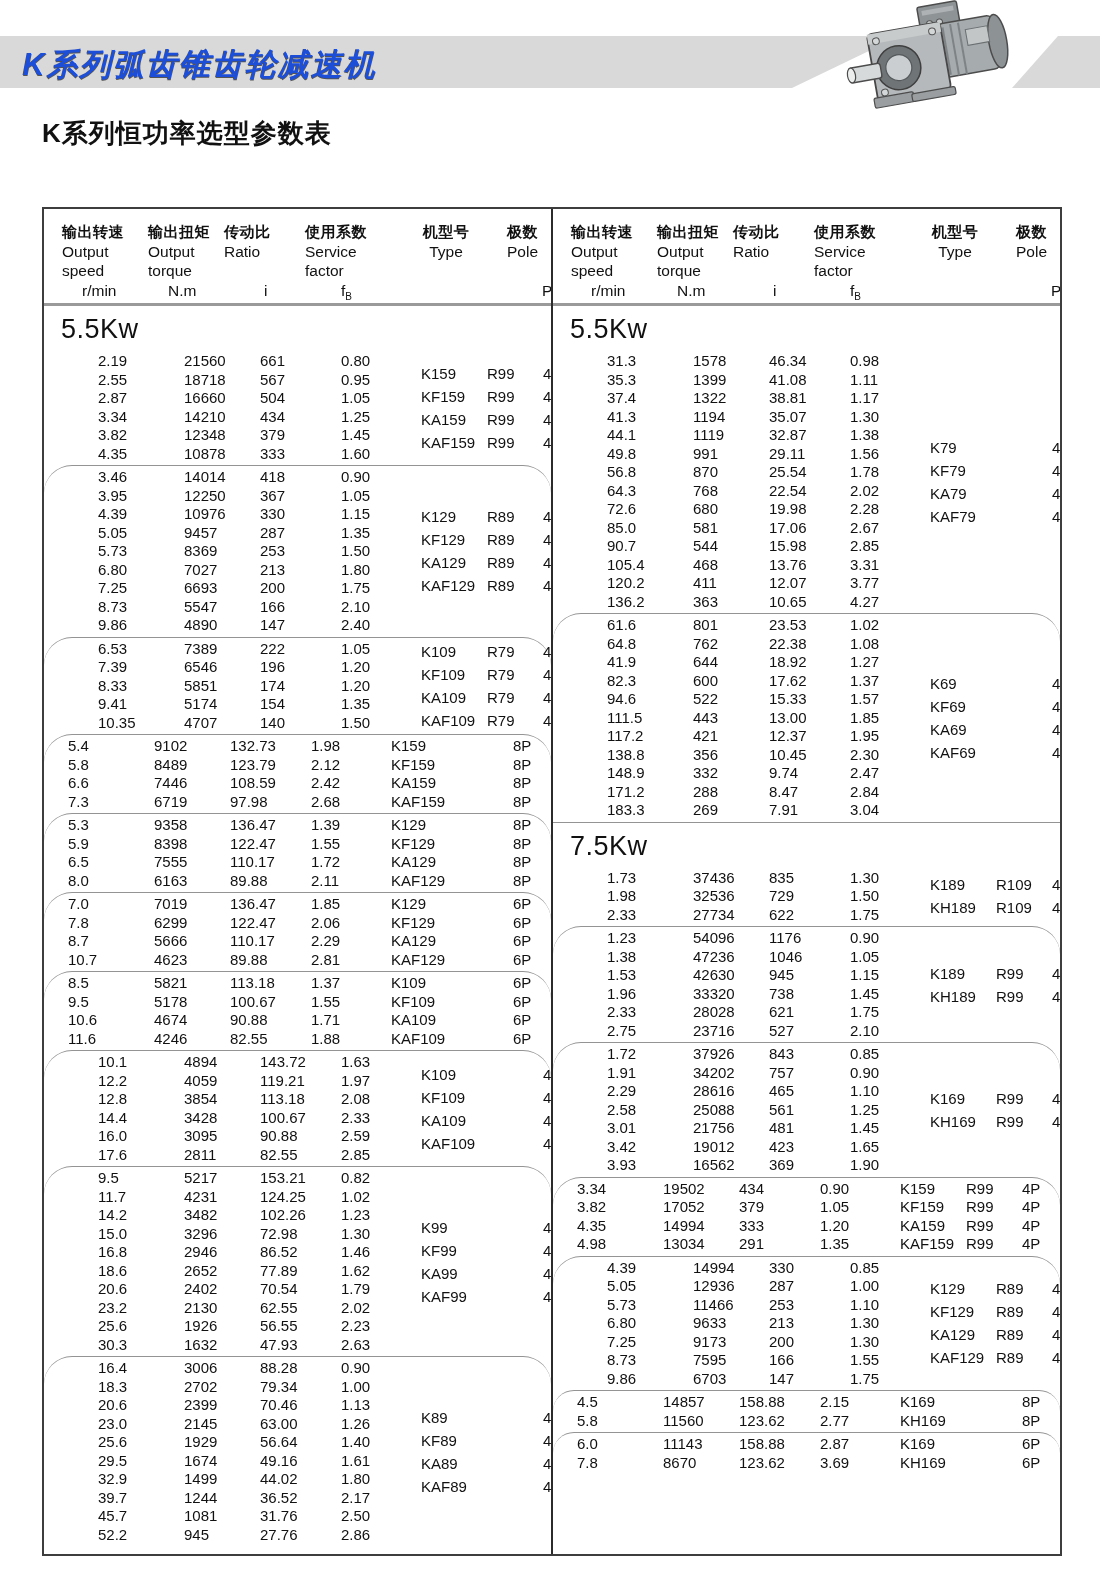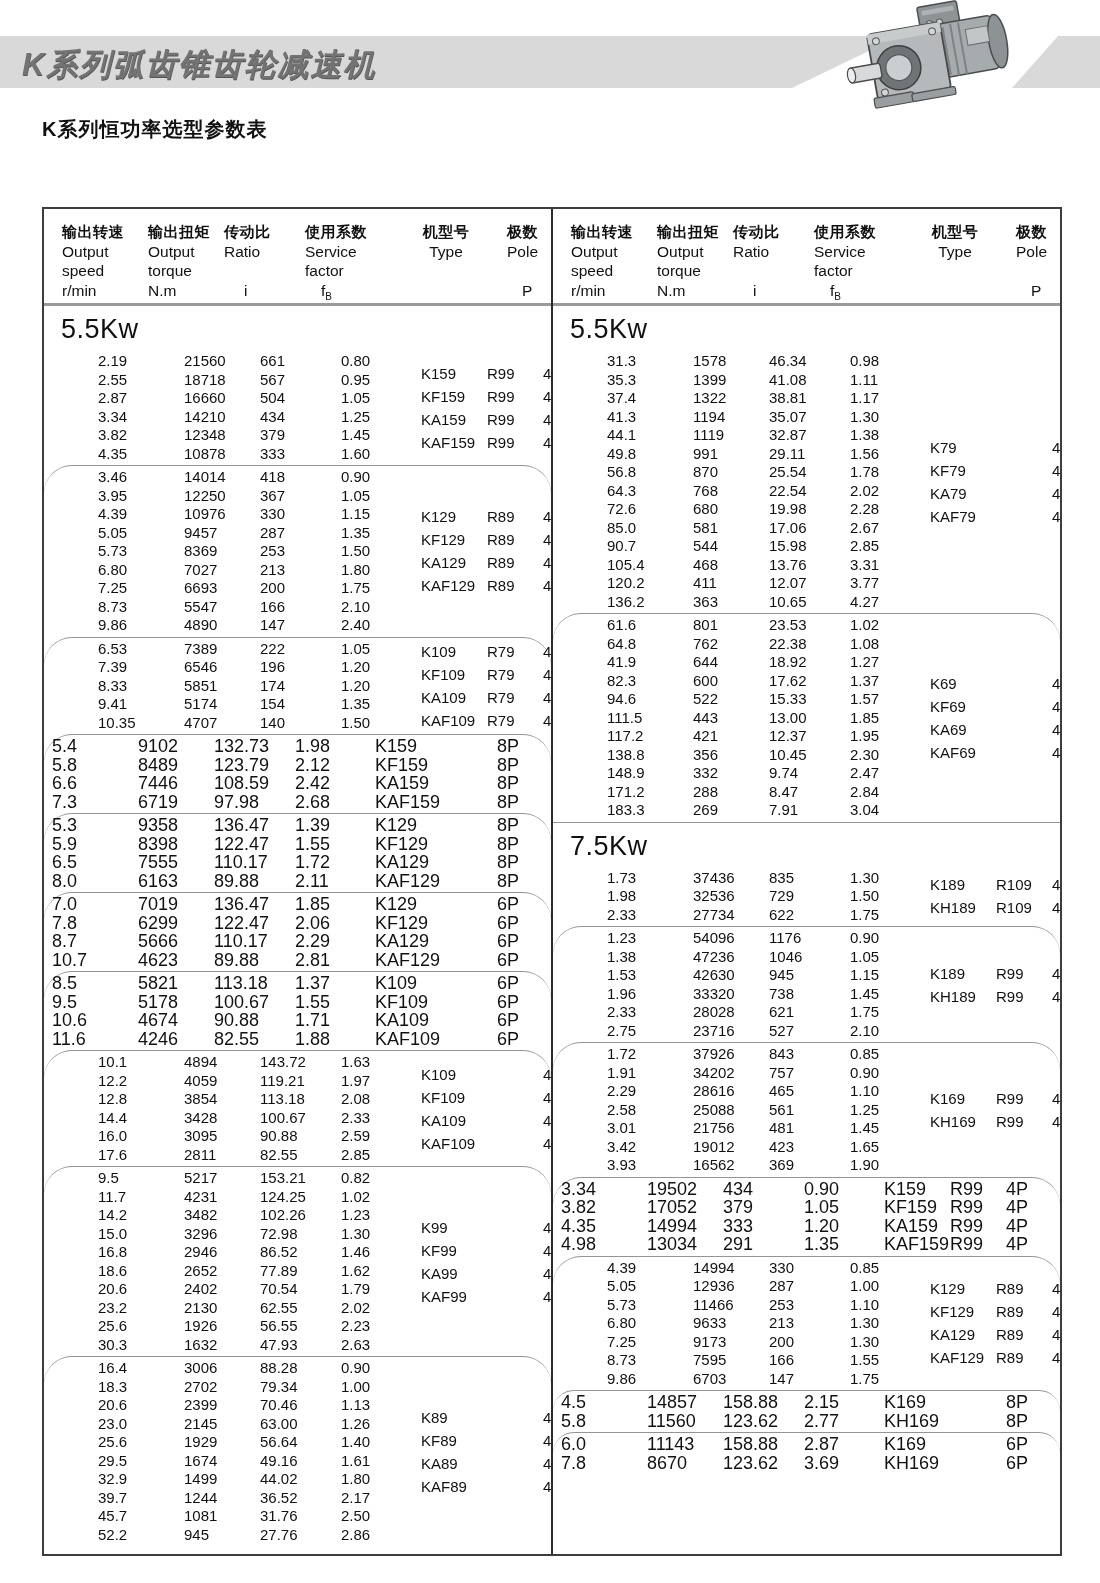--- a/index.html
+++ b/index.html
@@ -6,59 +6,59 @@
   body{
     width:1100px;height:1583px;position:relative;background:#ffffff;
     font-family:"Liberation Sans", sans-serif;color:#111;overflow:hidden;
   }
   
   .band{position:absolute;top:36px;height:52px;background:#d9d9d9;}
   .band1{left:0;width:900px;clip-path:polygon(0 0,100% 0,calc(100% - 108px) 100%,0 100%);}
   .band2{left:1012px;width:88px;clip-path:polygon(46px 0,100% 0,100% 100%,0 100%);}
   .banner-title{
     position:absolute;left:22px;top:44px;font-size:31px;font-weight:bold;font-style:italic;
-    letter-spacing:2px;color:#737373;text-shadow:0.6px 0.6px 0 #555;white-space:nowrap;
+    letter-spacing:2px;color:#1d4ed8;text-shadow:0.6px 0.6px 0 #555;white-space:nowrap;
   }
   .gearbox{position:absolute;left:842px;top:0;}
   
   .page-title{position:absolute;left:42px;top:116px;}
-  .page-title .zh{font-size:20px;font-weight:bold;letter-spacing:1px;}
+  .page-title .zh{font-size:26px;font-weight:bold;letter-spacing:1px;}
   .page-title .en{font-size:17.5px;margin-top:7px;letter-spacing:0.2px;}
   
   .ktable{
     position:absolute;left:42px;top:207px;width:1020px;height:1349px;box-sizing:border-box;
     border:2px solid #3d3d3d;display:flex;background:#fff;
   }
   .half{flex:1 1 0;overflow:hidden;}
   .half.right{border-left:2.5px solid #2b2b2b;}
   .half-header{
     display:grid;grid-template-columns:86px 76px 81px 80px 122px 56px;
     padding:12px 0 2px 18px;border-bottom:3px solid #9a9a9a;box-sizing:border-box;height:97px;
   }
   .hc{white-space:nowrap;}
   .hc div{height:19px;line-height:19px;}
   .hc .zh{font-size:15px;font-weight:bold;letter-spacing:0.5px;height:21px;line-height:21px;}
   .hc .en{font-size:15.5px;}
-  .hc .unit{font-size:15.5px;height:21px;line-height:21px;}
+  .hc .unit{font-size:15.5px;height:21px;line-height:21px;margin-left:20px;}
   .hc sub{font-size:10px;}
   .hc.type{text-align:center;}
   .pad20{padding-left:20px;}
   .pad16{padding-left:16px;}
   .pad15{padding-left:15px;}
   
   .section + .section{border-top:1.5px solid #949494;}
   .kw{font-size:27px;font-weight:normal;padding:8px 0 5px 17px;letter-spacing:0.5px;}
   .group{padding:2px 0;}
   .group + .group{border-top:1.5px solid #949494;border-radius:28px;}
   .group.grouped{display:flex;padding-left:36px;}
   .nums{width:341px;flex:0 0 341px;}
   .nrow{display:grid;grid-template-columns:86px 76px 81px 80px;padding-left:18px;
         height:18.5px;line-height:18.5px;font-size:15px;}
-  .prow{display:grid;grid-template-columns:86px 76px 81px 80px 122px 56px;padding-left:8px;
-        height:18.5px;line-height:18.5px;font-size:18px;}
+  .prow{display:grid;grid-template-columns:86px 76px 81px 80px 122px 56px;padding-left:24px;
+        height:18.5px;line-height:18.5px;font-size:15px;}
   .tpb{flex:1 1 auto;display:flex;flex-direction:column;justify-content:center;}
   .tline{position:relative;height:23px;line-height:23px;font-size:15px;white-space:nowrap;}
   .tname{display:inline-block;min-width:66px;}
   .tpole{position:absolute;left:122px;top:0;}
   .nrow span,.prow span{white-space:nowrap;}
 </style>
 </head>
 <body>
 
 <div class="band band1"></div>

